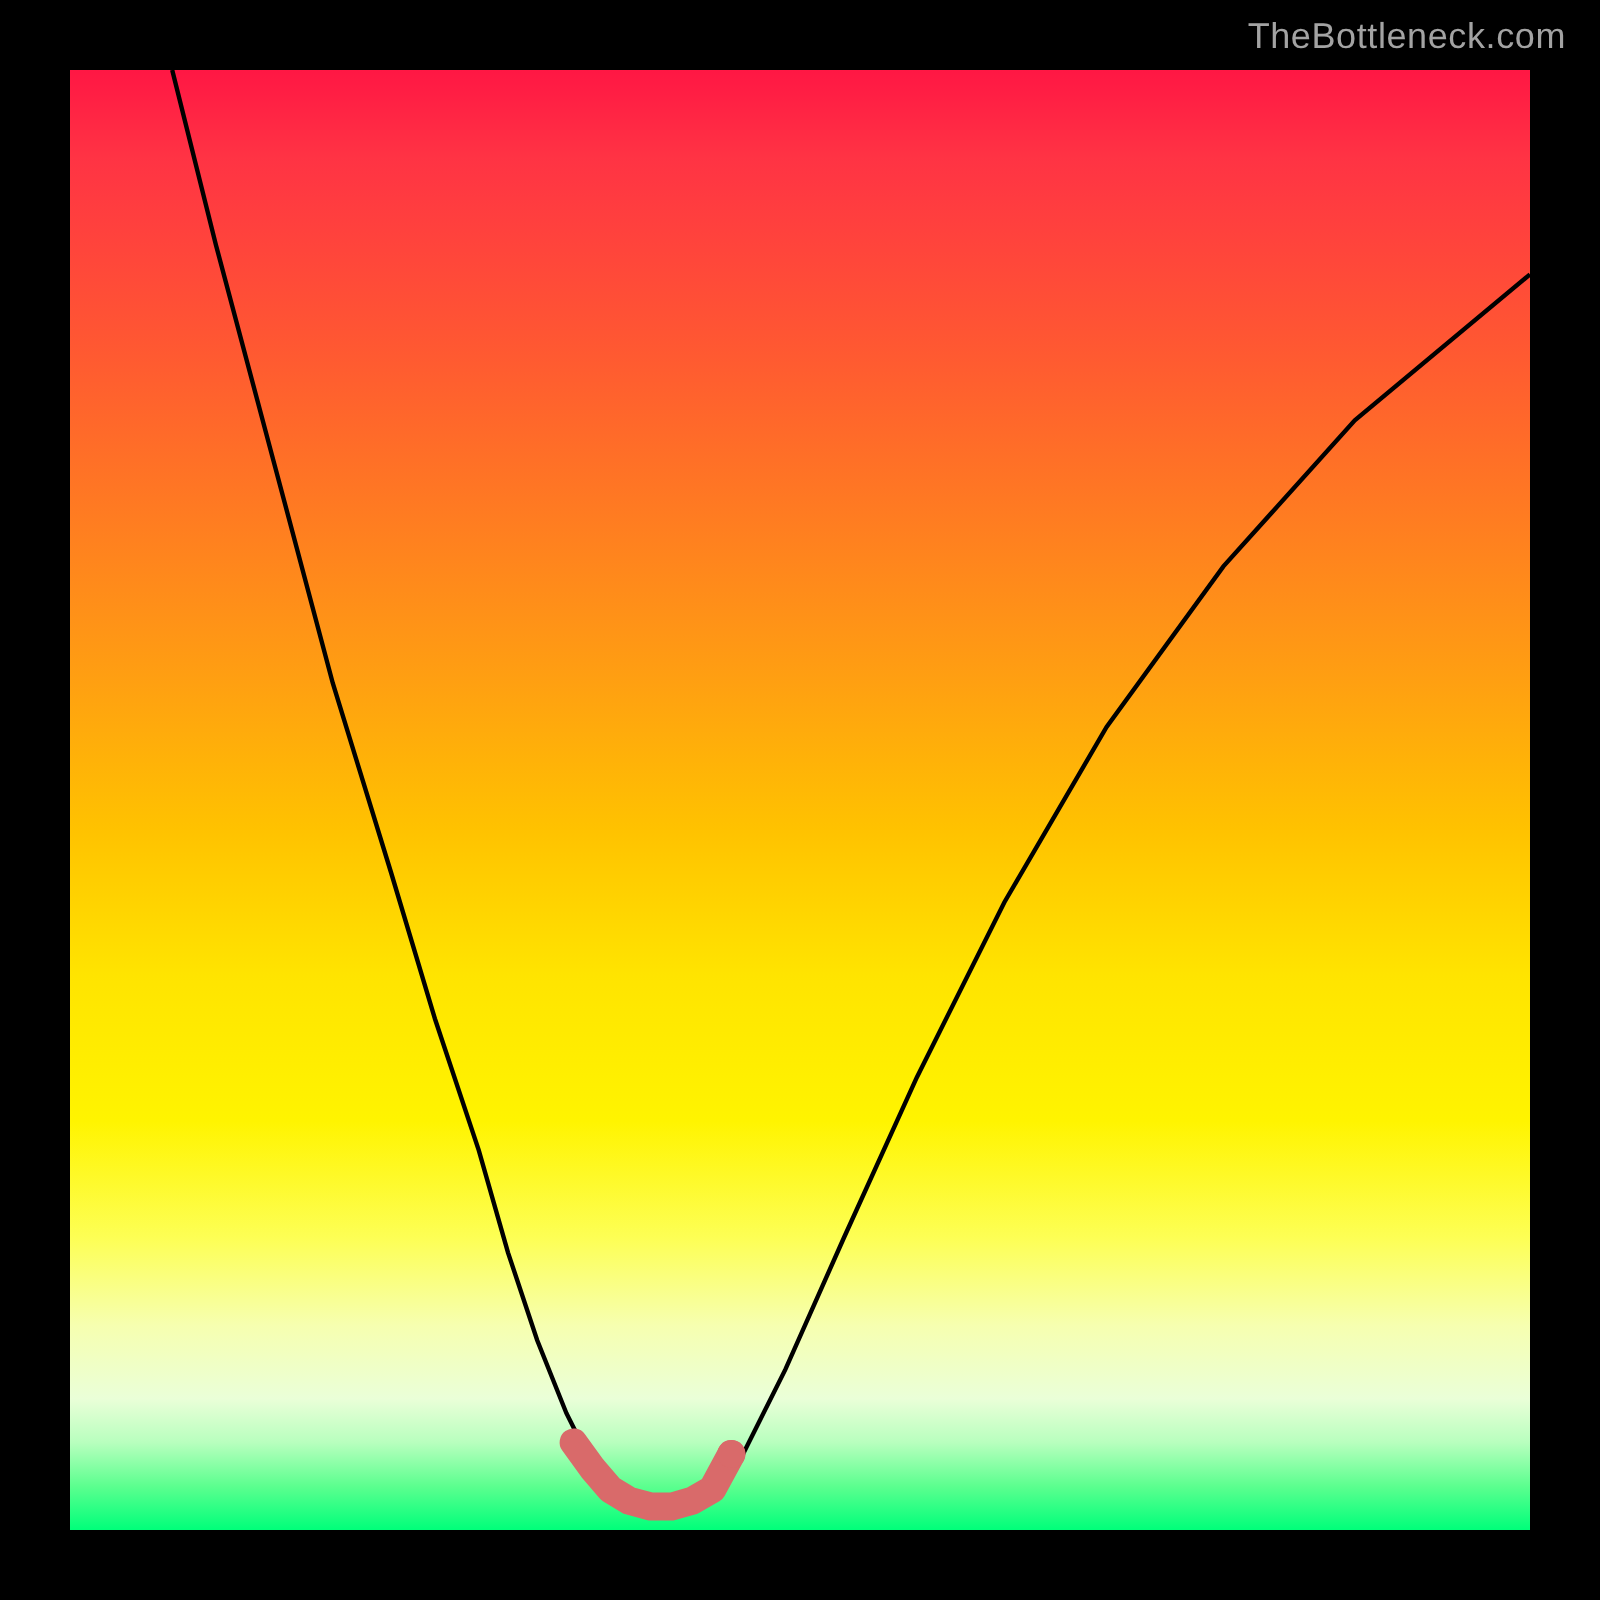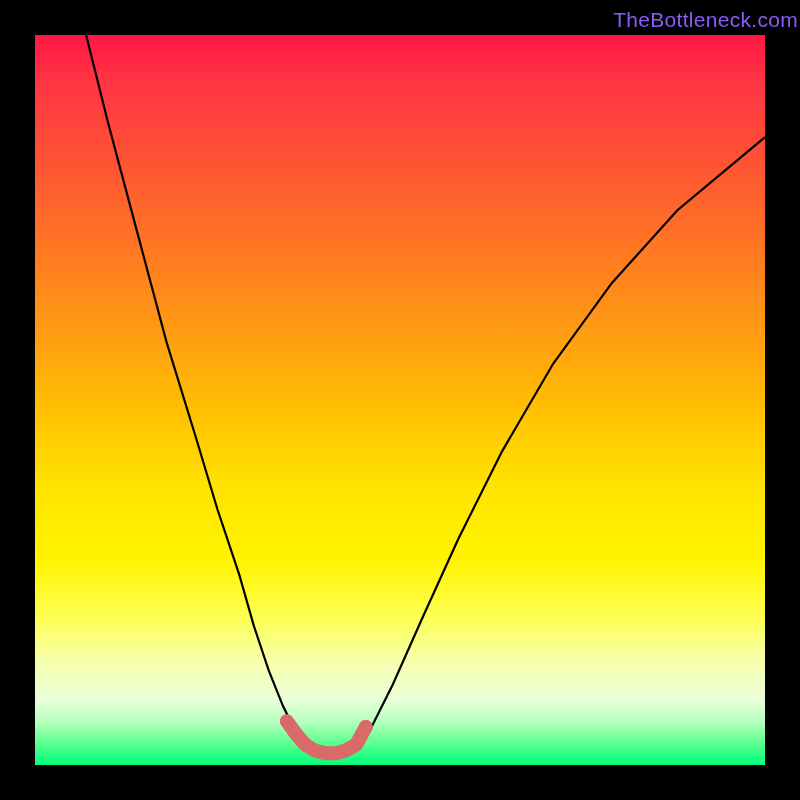--- a/index.html
+++ b/index.html
@@ -7,23 +7,23 @@
     width: 800px;
     height: 800px;
     background: #000;
     position: relative;
     overflow: hidden;
     font-family: Arial, sans-serif;
   }
   .watermark {
     position: absolute;
     top: 8px;
-    right: 2px;
-    color: #8b5cf6;
-    font-size: 21px;
+    right: 17px;
+    color: #a3a3a3;
+    font-size: 18px;
     font-weight: 500;
     z-index: 10;
     letter-spacing: 0.3px;
   }
   .plot {
     position: absolute;
     left: 35px;
     top: 35px;
     width: 730px;
     height: 730px;

